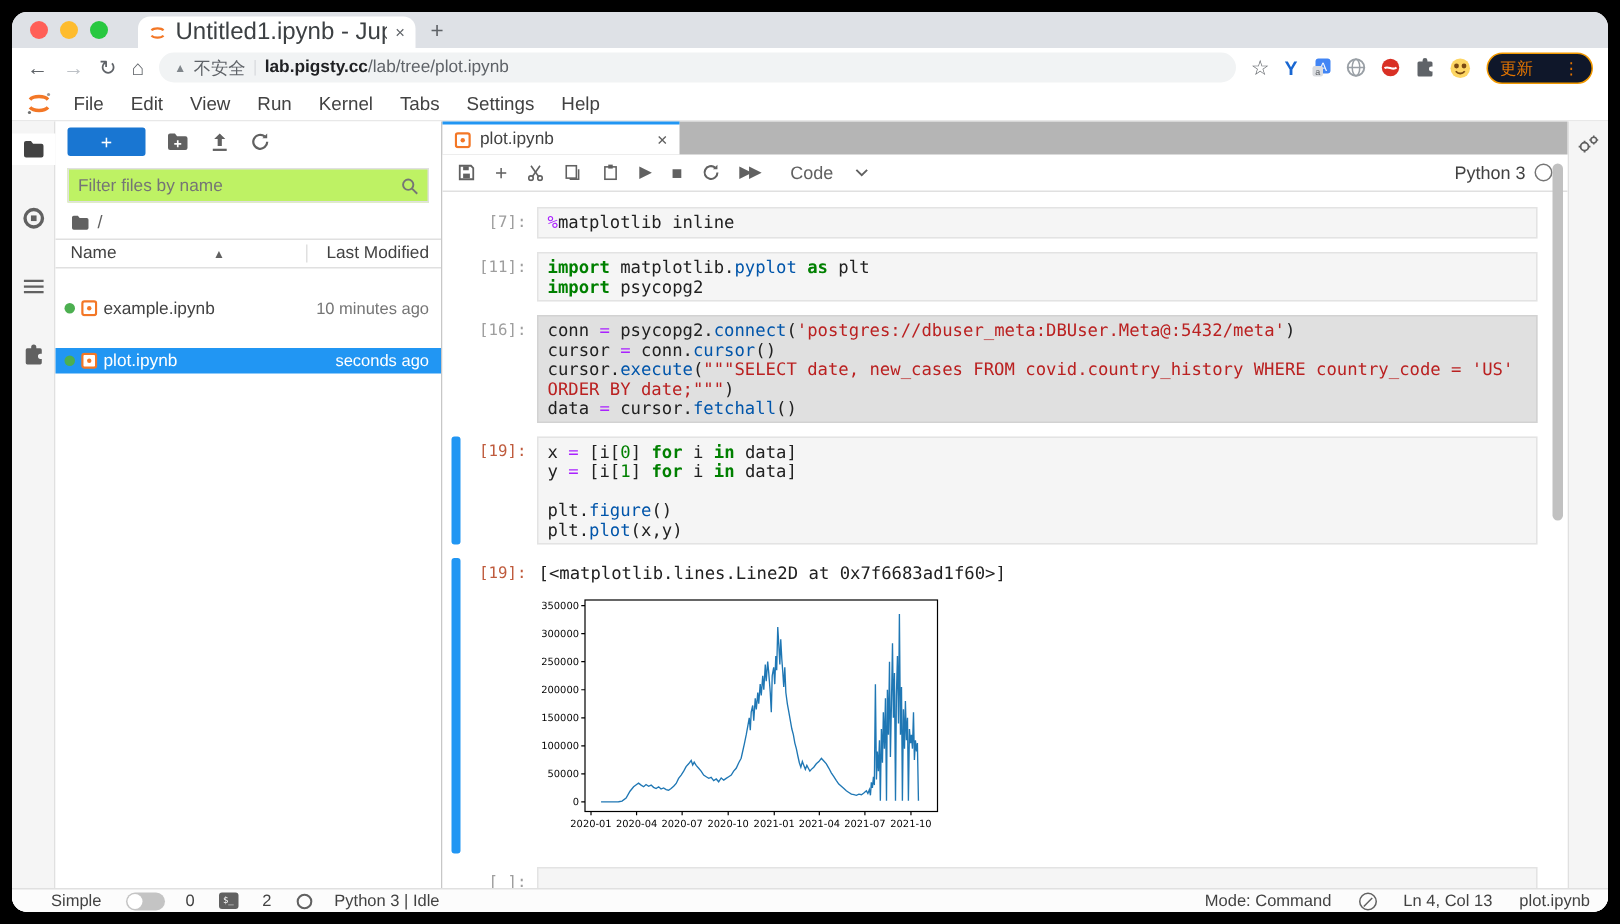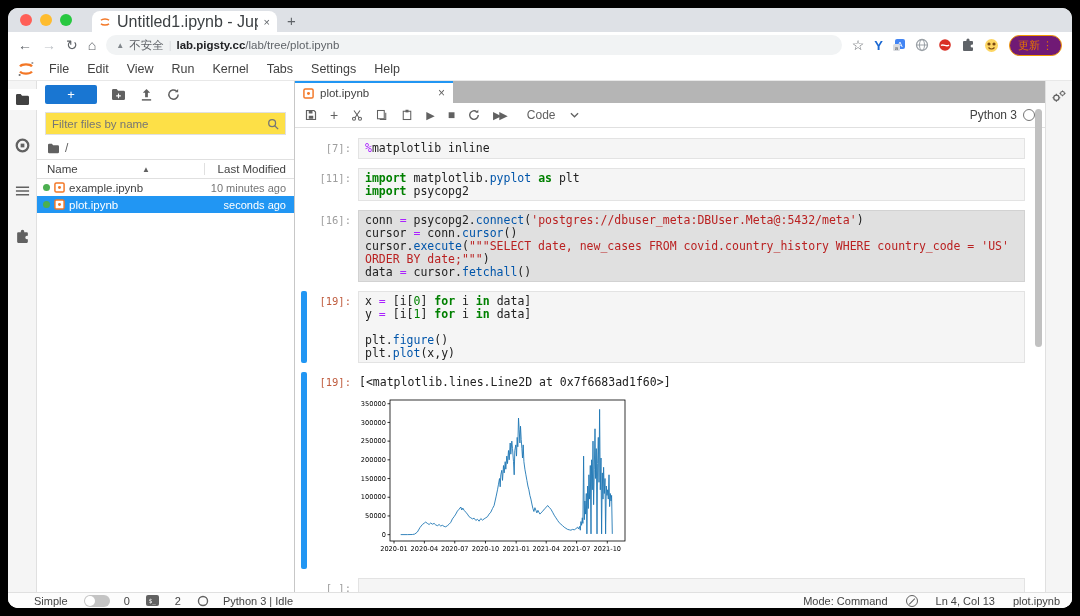--- a/index.html
+++ b/index.html
@@ -25,22 +25,22 @@
   .nav-ic.disabled { color:#bdc1c6; }
   .omnibox { flex:1; height:20px; background:#f1f3f4; border-radius:10px; display:flex;
              align-items:center; padding:0 10px; gap:5px; font-size:11.5px; max-width:740px; }
   .omnibox .warn { color:#80868b; font-size:8px; }
   .omnibox .warntext { color:#5f6368; }
   .omnibox .sep { color:#dadce0; font-size:11px; }
   .omnibox .host { color:#202124; font-weight:bold; }
   .omnibox .path { color:#5f6368; }
   .ext-icons { display:flex; align-items:center; gap:9px; }
   .ext-y { color:#1967d2; font-weight:bold; font-size:13px; }
-  .update-pill { display:flex; align-items:center; gap:2px; border:1.5px solid #f29900;
-                 background:#701a75; color:#e37400; border-radius:12px; padding:2px 8px; font-size:11px;text-align:center; }
+  .update-pill { display:flex; align-items:center; gap:20px; border:1.5px solid #f29900;
+                 background:#0f172a; color:#e37400; border-radius:12px; padding:2px 8px; font-size:11px;text-align:center; }
   .update-pill .kebab { color:#e37400; font-size:11px; }
 
   
   .jlab { flex:1; display:flex; flex-direction:column; background:#fff; min-height:0; }
   .menubar { height:23px; display:flex; align-items:center; gap:0; padding:0 6px; border-bottom:1px solid #e8e8e8; flex:none; }
   .menubar .menu-item { font-size:12.5px; color:#424242; padding:0 9px; }
   .jlogo { margin:0 4px 0 2px; }
 
   .main { flex:1; display:flex; min-height:0; }
 
@@ -48,31 +48,31 @@
   .activitybar { width:29px; background:#f5f5f5; border-right:1px solid #e0e0e0; display:flex;
                  flex-direction:column; align-items:center; padding-top:8px; gap:24px; flex:none; }
   .activitybar .act { width:29px; display:flex; justify-content:center; padding:4px 0; }
   .activitybar .act.active { background:#fff; }
 
   
   .filebrowser { width:258px; border-right:1px solid #c7c7c7; display:flex; flex-direction:column; background:#fff; flex:none; }
   .fb-toolbar { height:27px; display:flex; align-items:center; gap:14px; padding:2px 8px; }
   .new-launcher { width:52px; height:19px; background:#1976d2; border-radius:2px; color:#fff;
                   font-size:13px; display:flex; align-items:center; justify-content:center; }
-  .fb-filter { margin:4px 8px 2px 8px; height:23px; border:1px solid #e0e0e0; background:#fde047;
+  .fb-filter { margin:4px 8px 2px 8px; height:23px; border:1px solid #e0e0e0; background:#bef264;
                display:flex; align-items:center; padding:0 6px; }
   .fb-filter input { border:none; outline:none; flex:1; font-size:11.5px; color:#757575;
                      font-family:"Liberation Sans",sans-serif; background:transparent; }
   .fb-crumb { height:22px; display:flex; align-items:center; gap:5px; padding:0 10px; font-size:12px; color:#616161; }
   .fb-head { height:20px; display:flex; align-items:center; border-top:1px solid #e0e0e0;
              border-bottom:1px solid #e0e0e0; font-size:11.5px; color:#424242;gap:48px; }
   .fb-head .col-name { flex:1; padding-left:10px; display:flex; align-items:center; }
   .fb-head .caret { margin-left:auto; margin-right:6px; font-size:8px; color:#616161; }
   .fb-head .col-mod { width:90px; border-left:1px solid #e0e0e0; text-align:right; padding-right:8px; }
-  .file-row { height:17px; display:flex; align-items:center; font-size:11.5px; color:#424242; padding:0 8px 0 6px; gap:4px; }
+  .file-row { height:17px; display:flex; align-items:center; font-size:11.5px; color:#424242; padding:0 8px 0 6px; gap:4px;margin-top:18px; }
   .file-row .dot { width:7px; height:7px; border-radius:50%; background:#4caf50; flex:none; }
   .file-row .fname { flex:1; white-space:nowrap; overflow:hidden; }
   .file-row .ftime { font-size:11px; color:#757575; }
   .file-row.selected { background:#2196f3; color:#fff; }
   .file-row.selected .ftime { color:#fff; }
 
   
   .nbarea { flex:1; display:flex; flex-direction:column; min-width:0; position:relative; background:#fff; }
   .nb-tabbar { height:22px; background:#b5b5b5; display:flex; align-items:flex-end; flex:none; }
   .nb-tab { width:158px; height:22px; background:#fff; border-top:2px solid #2196f3;

